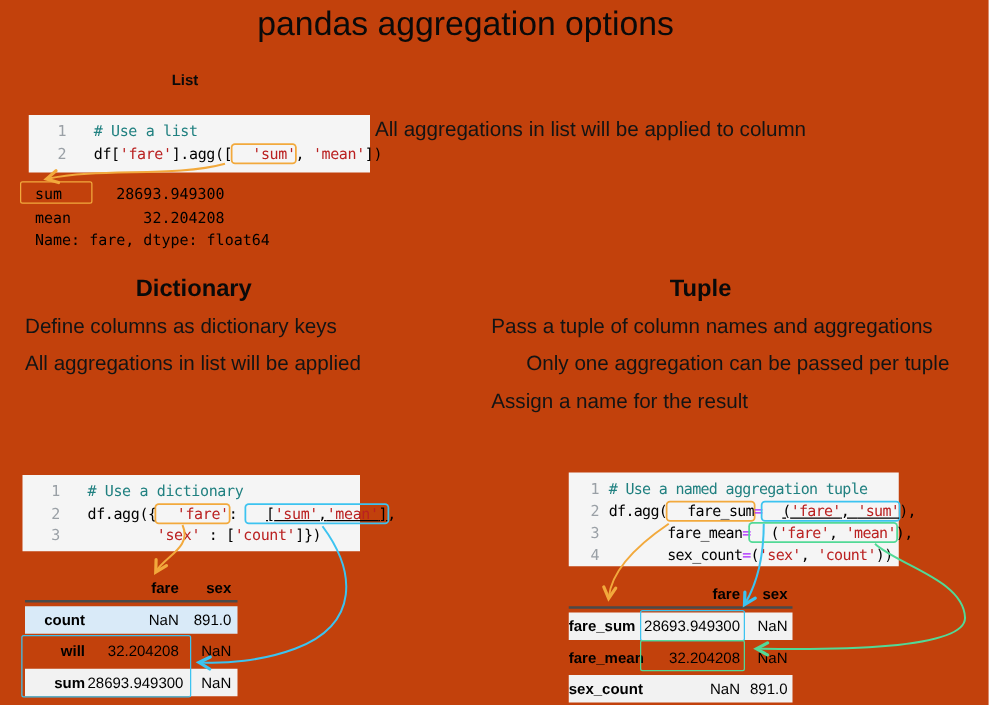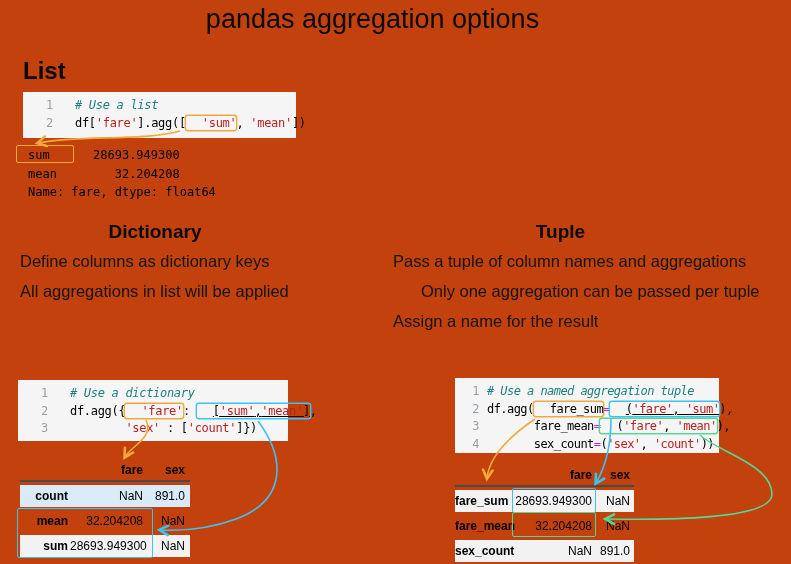--- a/index.html
+++ b/index.html
@@ -3,41 +3,41 @@
 <meta charset="utf-8">
 <style>
   html,body{margin:0;padding:0;background:#fff;}
   #page{position:relative;width:791px;height:564px;background:#c2410c;overflow:hidden;
         font-family:"Liberation Sans",sans-serif;color:#111;}
   *{box-sizing:border-box;}
 
   .title{position:absolute;left:0;top:4px;width:745px;text-align:center;
          font-size:27px;color:#0a0a0a;}
 
-  .h1{position:absolute;font-size:24px;font-weight:bold;text-align:left;color:#0a0a0a;}
+  .h1{position:absolute;font-size:12px;font-weight:bold;text-align:center;color:#0a0a0a;}
   .h2{position:absolute;font-size:19px;font-weight:bold;text-align:center;color:#0a0a0a;}
   .note,.bullet{position:absolute;font-size:16.5px;color:#141414;}
 
   #list-heading{left:23px;top:57px;width:250px;}
   #list-note{left:300px;top:95px;width:485px;}
   #dict-heading{left:20px;top:221px;width:270px;}
   #tuple-heading{left:393px;top:221px;width:335px;}
   #dict-b0{left:20px;top:252px;}
   #dict-b1{left:20px;top:282px;}
   #tuple-b0{left:393px;top:252px;}
   #tuple-b1{left:393px;top:282px;margin-left:28px;}
   #tuple-b2{left:393px;top:312px;}
 
   
   .codeblock{position:absolute;background:#f5f5f5;font-family:"DejaVu Sans Mono",monospace;
              font-size:12px;letter-spacing:-0.3px;line-height:17.5px;padding-top:5px;color:#000;}
   .cline{display:flex;white-space:pre;}
   .ln{width:30px;text-align:right;color:#9aa0a6;flex:none;}
   .cl{margin-left:22px;white-space:pre;}
-  .cmt{color:#208080;font-style:italic;}
+  .cmt{color:#208080;}
   .str{color:#ba2121;}
   .op{color:#aa22ff;}
   .hl{border-radius:2px;padding-left:16px;}
   .hl-o{box-shadow:0 0 0 1.4px #f2a93c;}
   .hl-c{box-shadow:0 0 0 1.4px #3cc3f0;text-decoration:underline;}
   .hl-g{box-shadow:0 0 0 1.4px #52d996;}
 
   #list-code{left:23px;top:92px;width:273px;height:46px;}
   #dict-code{left:18px;top:380px;width:270px;height:61px;}
   #tuple-code{left:455px;top:378px;width:264px;height:75px;letter-spacing:-0.55px;}
@@ -93,20 +93,21 @@
     <div class="cline">
       <span class="ln">1</span>
       <span class="cl cmt"># Use a list</span>
     </div>
     <div class="cline">
       <span class="ln">2</span>
       <span class="cl"><span>df[</span><span class="str">'fare'</span><span>].agg([</span><span class="str hl hl-o">'sum'</span><span>, </span><span class="str">'mean'</span><span>])</span></span>
     </div>
   </div>
 
+  <div class="note" id="list-note">All aggregations in list will be applied to column</div>
 
   <div id="out-sum-box"></div>
   <div id="list-output">
     <div class="oline">sum      28693.949300</div>
     <div class="oline">mean        32.204208</div>
     <div class="oline">Name: fare, dtype: float64</div>
   </div>
 
   <div class="h2" id="dict-heading">Dictionary</div>
   <div class="bullet" id="dict-b0">Define columns as dictionary keys</div>
@@ -138,21 +139,21 @@
       <span class="c1">fare</span>
       <span class="c2">sex</span>
     </div>
     <div class="hline"></div>
     <div class="prow bg-blue">
       <span class="c0 idx">count</span>
       <span class="c1">NaN</span>
       <span class="c2">891.0</span>
     </div>
     <div class="prow">
-      <span class="c0 idx">mean</span>
+      <span class="c0 idx">will</span>
       <span class="c1">32.204208</span>
       <span class="c2">NaN</span>
     </div>
     <div class="prow bg-gray">
       <span class="c0 idx">sum</span>
       <span class="c1">28693.949300</span>
       <span class="c2">NaN</span>
     </div>
   </div>
   <div class="obox" id="dict-box"></div>

